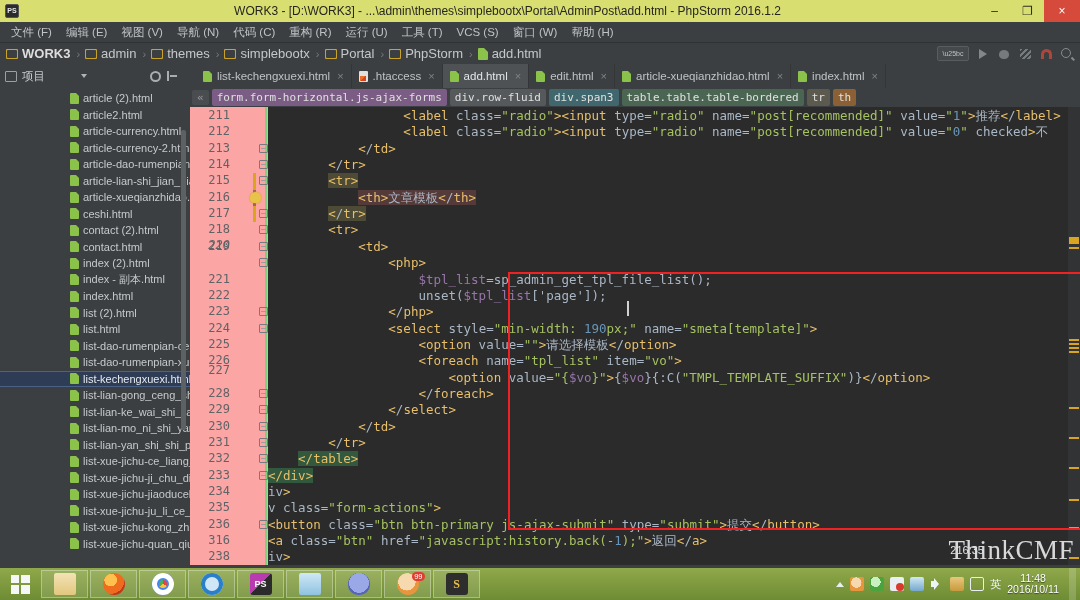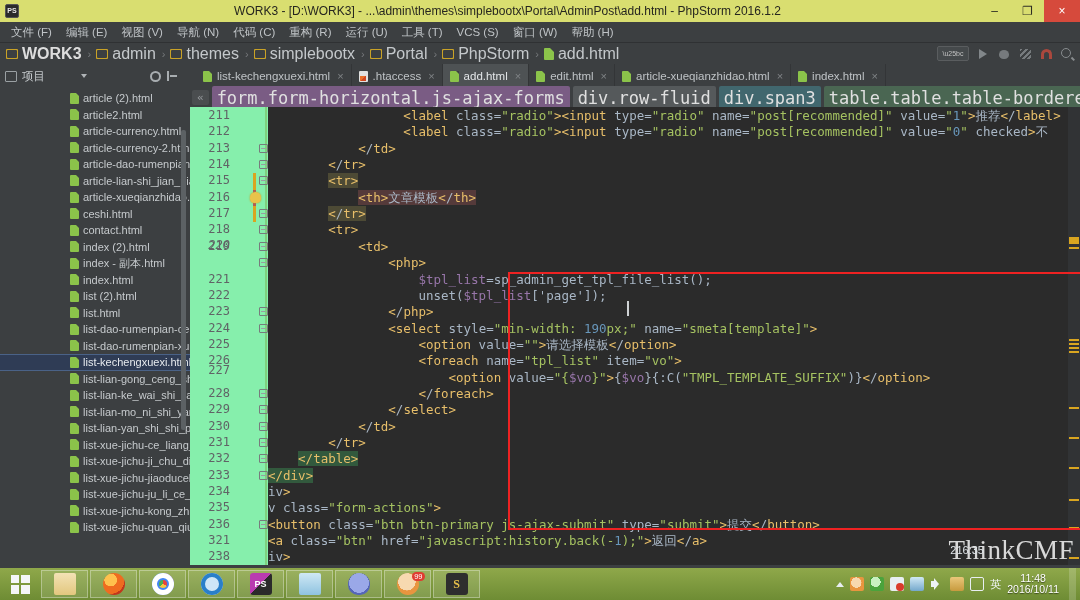--- a/index.html
+++ b/index.html
@@ -41,21 +41,21 @@
   }
   .menu-item {
     color:#bfc3c6; font-size:11.5px; padding:2px 7px; white-space:nowrap;
   }
 
   
   .navbar {
     position:absolute; top:43px; left:0; width:1080px; height:21px;
     background:#3c3f41; display:flex; align-items:center; padding-left:6px;
   }
-  .crumb { display:flex; align-items:center; color:#c4c8cb; font-size:16px; white-space:nowrap;text-align:center; }
+  .crumb { display:flex; align-items:center; color:#c4c8cb; font-size:13px; white-space:nowrap;text-align:center; }
   .crumb.bold { font-weight:bold; color:#dddddd; }
   .crumb-sep { color:#76797b; margin:0 5px 0 6px; font-size:11px; }
   .ico-folder {
     width:12px; height:10px; margin-right:4px; position:relative; display:inline-block;
     background:#c9a227; border-radius:1px;
   }
   .ico-folder:after{
     content:""; position:absolute; left:1px; top:1px; right:1px; bottom:1px;
     background:#3c3f41; border-radius:1px;
   }
@@ -151,32 +151,32 @@
 
   
   .editor-wrap { position:absolute; top:88px; left:190px; width:890px; height:477px; background:#2b2b2b; }
   .crumbbar {
     position:absolute; top:0; left:0; width:890px; height:19px;
     background:#3c3f41; display:flex; align-items:center; padding-left:2px; gap:3px;
   }
   .cb-back { color:#9a9ea1; font-size:11px; padding:1px 5px; background:#4a4d4f; border-radius:2px;
              font-family:"DejaVu Sans Mono", monospace; }
   .cb-chip {
-    font-family:"DejaVu Sans Mono", monospace; font-size:17px; color:#e0e0e0;
+    font-family:"DejaVu Sans Mono", monospace; font-size:11px; color:#e0e0e0;
     padding:2px 5px; border-radius:2px; white-space:nowrap;
   }
   .cb-1 { background:#7a5c84; }
   .cb-2 { background:#55595b; }
   .cb-3 { background:#41676e; }
   .cb-4 { background:#4a6652; }
   .cb-5 { background:#5c5a4e; }
   .cb-6 { background:#8a6034; }
 
   .gutter {
-    position:absolute; top:19px; left:0; width:78px; height:458px; background:#86efac;
+    position:absolute; top:19px; left:0; width:78px; height:458px; background:#fca5a5;
   }
   .lnum {
     position:absolute; right:38px; width:34px; text-align:right;
     font-family:"DejaVu Sans Mono", monospace; font-size:12px; color:#606366;
   }
   .fold-stripe { position:absolute; top:19px; left:69px; width:9px; height:458px; }
   .fold-mark {
     position:absolute; left:0; width:9px; height:9px; border:1px solid #787b7d; border-radius:1px;
   }
   .fold-mark:after{content:"";position:absolute;left:1px;top:3px;width:5px;height:1px;background:#9b9ea0;}
@@ -446,20 +446,24 @@
         <span class="ico-file"></span>
         <span class="fname">article-lian-shi_jian_pian.l</span>
       </div>
       <div class="tree-row">
         <span class="ico-file"></span>
         <span class="fname">article-xueqianzhidao.htm</span>
       </div>
       <div class="tree-row">
         <span class="ico-file"></span>
         <span class="fname">ceshi.html</span>
+      </div>
+      <div class="tree-row">
+        <span class="ico-file"></span>
+        <span class="fname">contact (2).html</span>
       </div>
       <div class="tree-row">
         <span class="ico-file"></span>
         <span class="fname">contact.html</span>
       </div>
       <div class="tree-row">
         <span class="ico-file"></span>
         <span class="fname">index (2).html</span>
       </div>
       <div class="tree-row">
@@ -567,21 +571,21 @@
         <div class="lnum" style="top: 256px;">227</div>
         <div class="lnum" style="top: 278.95px;">228</div>
         <div class="lnum" style="top: 295.3px;">229</div>
         <div class="lnum" style="top: 311.65px;">230</div>
         <div class="lnum" style="top: 328px;">231</div>
         <div class="lnum" style="top: 344.35px;">232</div>
         <div class="lnum" style="top: 360.7px;">233</div>
         <div class="lnum" style="top: 377.05px;">234</div>
         <div class="lnum" style="top: 393.4px;">235</div>
         <div class="lnum" style="top: 409.75px;">236</div>
-        <div class="lnum" style="top: 426.1px;">321</div>
+        <div class="lnum" style="top: 426.1px;">316</div>
         <div class="lnum" style="top: 442.45px;">238</div>
         <div class="mod-bar" style="top: 0px; height: 458px;"></div>
         <div class="gstripe" style="top: 66.4px; height: 16.35px; background: rgb(217, 165, 32);"></div>
         <div class="gstripe" style="top: 82.75px; height: 16.35px; background: rgb(176, 90, 90);"></div>
         <div class="gstripe" style="top: 99.1px; height: 16.35px; background: rgb(217, 165, 32);"></div>
         <div class="bulb" style="top: 84.75px;"></div>
       </div>
     <div class="fold-stripe" id="foldstripe">
         <div class="fold-mark" style="top: 36.7px;"></div>
         <div class="fold-mark" style="top: 53.05px;"></div>

